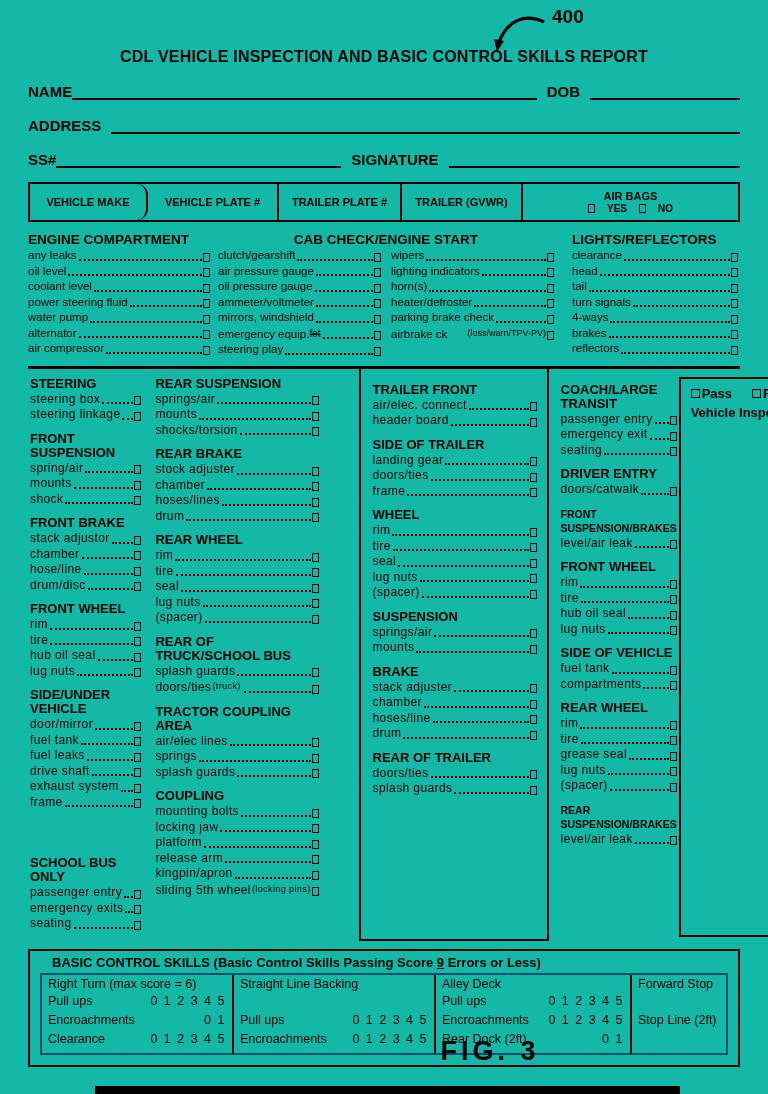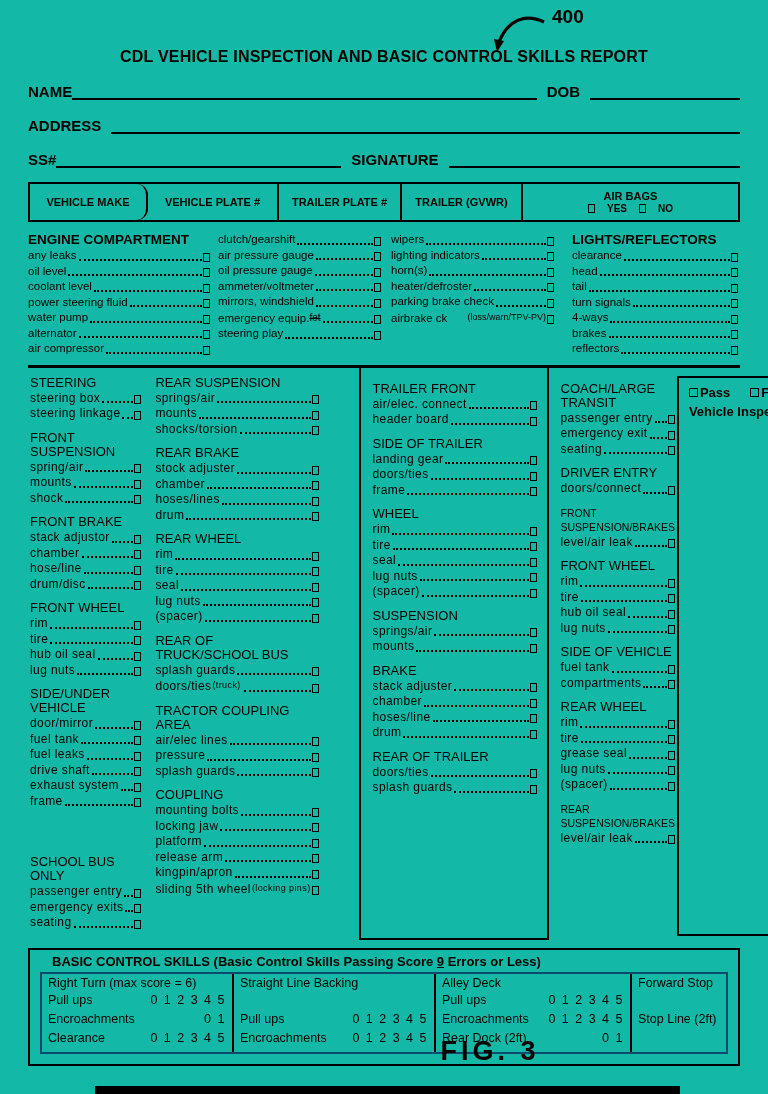--- a/index.html
+++ b/index.html
@@ -50,21 +50,21 @@
   
   .main-section { display:flex; border-top:3px solid #000; margin-top:8px; min-height:552px; }
   .m-col1 { width:168px; padding:8px 6px 0 2px; }
   .m-col2 { width:184px; padding:8px 8px 0 8px; }
   .right-half { flex:1; border-left:2.5px solid #000; display:flex; flex-direction:row;margin-left:32px; }
   .right-top { display:flex; flex:1; }
   .m-col3 { width:188px; border-right:2.5px solid #000; border-bottom:2.5px solid #000; padding:14px 10px 6px 12px; }
   .m-col4 { flex:1; padding:14px 2px 0 12px; }
   .group { margin-bottom:9px; }
   .group.gap { margin-top:46px; }
-  .g-title { font-weight:normal; font-size:13px; line-height:14px; margin-bottom:1px; }
+  .g-title { font-weight:bold; font-size:13px; line-height:14px; margin-bottom:1px; }
   .g-title.small { font-size:10.5px; }
   .main-section .ck-row { font-size:12px; letter-spacing:.4px; }
   
   .passfail { border:2.5px solid #000; margin:8px 0 4px 0; padding:7px 10px 8px 10px; font-weight:bold; font-size:13px; }
   .pf-row { display:flex; align-items:flex-end; margin-bottom:4px; }
   .pf-item { display:flex; align-items:center; margin-right:20px; white-space:nowrap; }
   .pf-box { width:9px; height:9px; border:1.5px solid #000; margin-right:2px; flex:none; }
   .pf-rule { border-bottom:2px solid #000; height:13px; }
   .pf-w36 { width:36px; } .pf-w58 { width:58px; margin-right:2px; }
   .pf-req { display:flex; align-items:flex-end; margin-left:auto; white-space:nowrap; }
@@ -169,20 +169,21 @@
             <span class="ck-box"></span>
           </div>
           <div class="ck-row">
             <span class="ck-label">air compressor</span>
             <span class="ck-dots"></span>
             <span class="ck-box"></span>
           </div>
         </div>
     </div>
     <div class="tc-cab">
+      <div class="tc-title">CAB CHECK/ENGINE START</div>
       <div class="cab-cols">
         <div class="cab-col">
             <div class="ck-row">
               <span class="ck-label">clutch/gearshift</span>
               <span class="ck-dots"></span>
               <span class="ck-box"></span>
             </div>
             <div class="ck-row">
               <span class="ck-label">air pressure gauge</span>
               <span class="ck-dots"></span>
@@ -508,21 +509,21 @@
           </div>
         </div>
         <div class="group">
           <div class="g-title">TRACTOR COUPLING AREA</div>
           <div class="ck-row">
             <span class="ck-label">air/elec lines</span>
             <span class="ck-dots"></span>
             <span class="ck-box"></span>
           </div>
           <div class="ck-row">
-            <span class="ck-label">pressure</span>
+            <span class="ck-label">springs</span>
             <span class="ck-dots"></span>
             <span class="ck-box"></span>
           </div>
           <div class="ck-row">
             <span class="ck-label">splash guards</span>
             <span class="ck-dots"></span>
             <span class="ck-box"></span>
           </div>
         </div>
         <div class="group">
@@ -687,21 +688,21 @@
               </div>
               <div class="ck-row">
                 <span class="ck-label">seating</span>
                 <span class="ck-dots"></span>
                 <span class="ck-box"></span>
               </div>
             </div>
             <div class="group">
               <div class="g-title">DRIVER ENTRY</div>
               <div class="ck-row">
-                <span class="ck-label">doors/connect</span>
+                <span class="ck-label">doors/catwalk</span>
                 <span class="ck-dots"></span>
                 <span class="ck-box"></span>
               </div>
             </div>
             <div class="group">
               <div class="g-title small">FRONT SUSPENSION/BRAKES</div>
               <div class="ck-row">
                 <span class="ck-label">level/air leak</span>
                 <span class="ck-dots"></span>
                 <span class="ck-box"></span>

